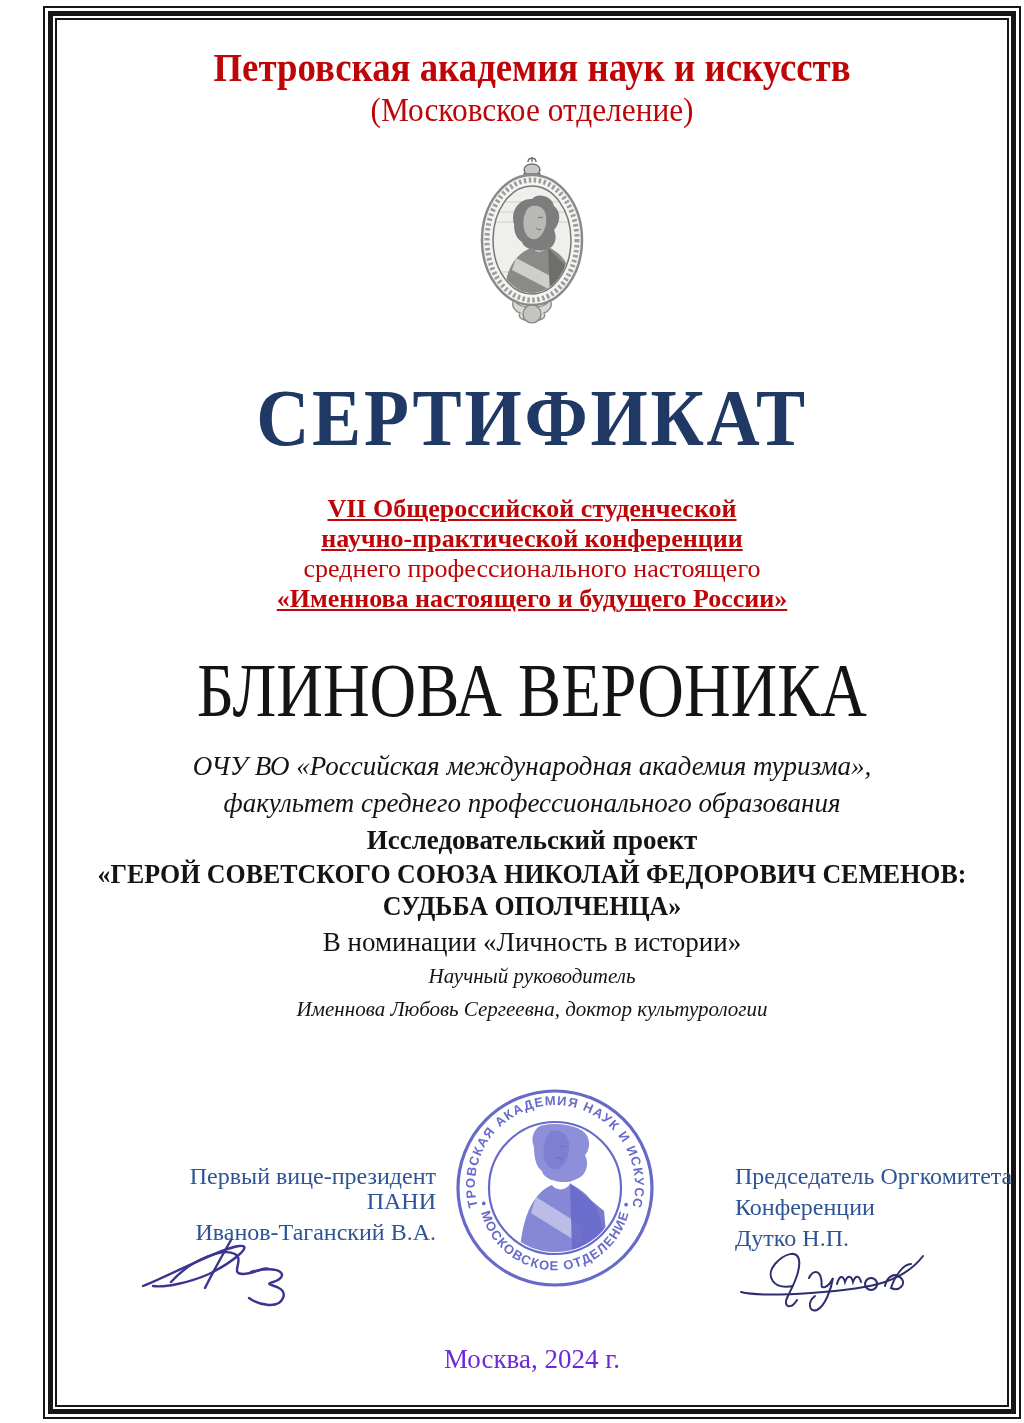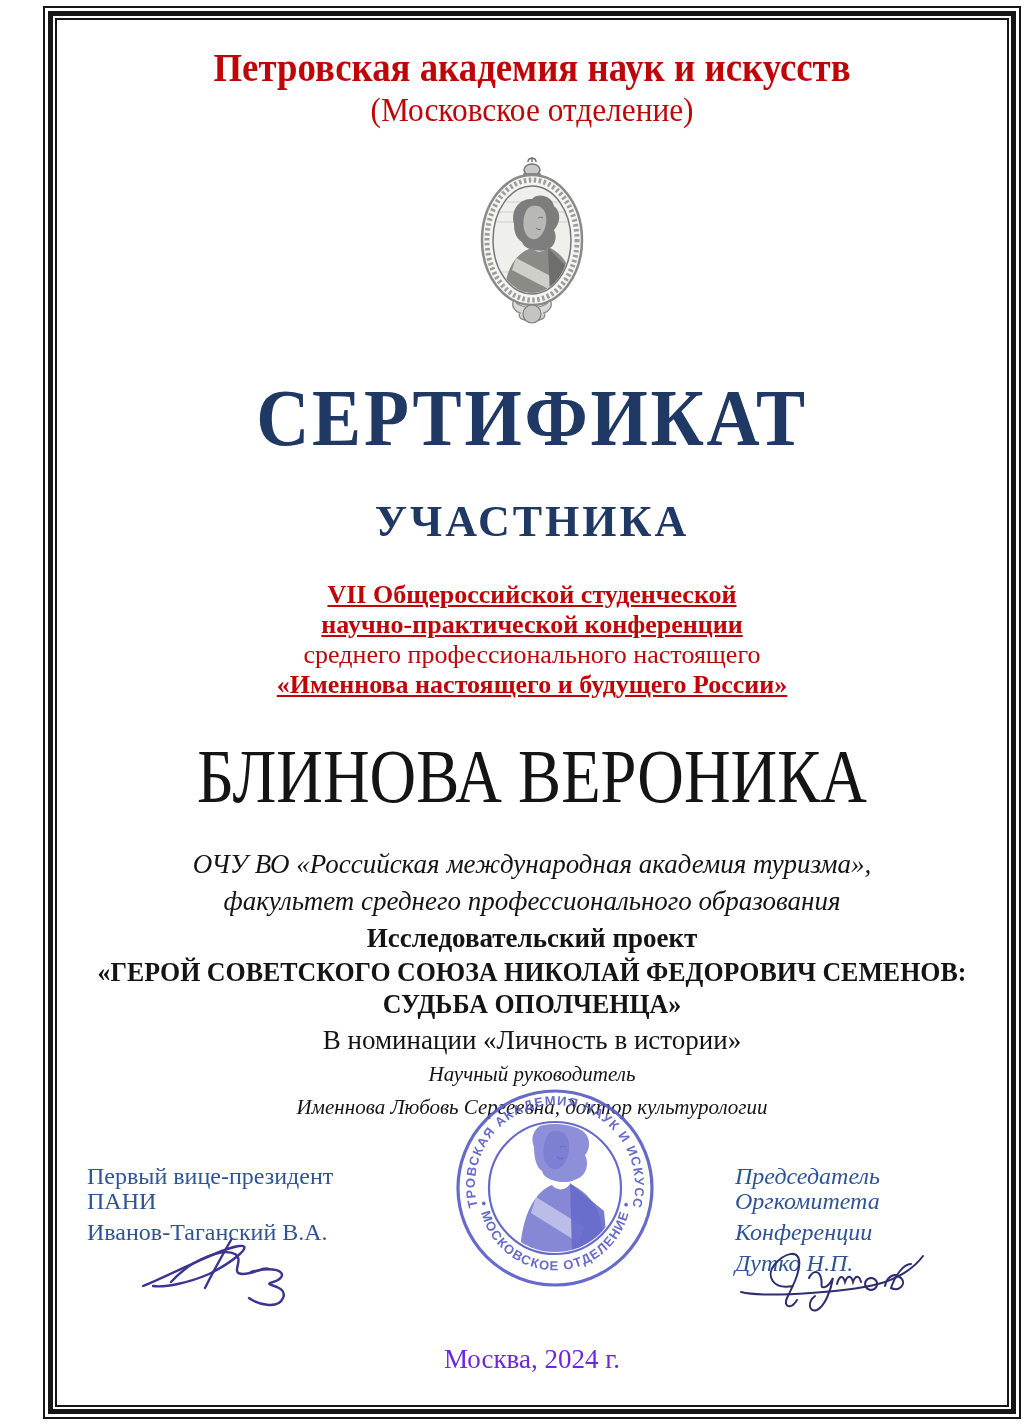--- a/index.html
+++ b/index.html
@@ -20,30 +20,30 @@
   .medallion-wrap{margin-top:26px; height:176px;}
 
   .cert-title{margin-top:48px; font-size:80px; font-weight:bold; color:#1F3864; letter-spacing:3px; line-height:1; transform:scaleX(0.92); white-space:nowrap;}
   .cert-subtitle{margin-top:42px; font-size:44px; font-weight:bold; color:#1F3864; letter-spacing:3px; line-height:1; white-space:nowrap;}
 
   .conf{margin-top:36px; color:#BE0609; font-size:26px; line-height:30px;}
   .conf .b{font-weight:bold;text-decoration:underline;}
 
   .recipient{margin-top:38px; font-size:76px; color:#141414; line-height:1; transform:scaleX(0.85); white-space:nowrap;}
 
-  .detail{margin-top:32px; color:#141414;}
+  .detail{margin-top:20px; color:#141414;}
   .detail .it{font-style:italic; font-size:27px; line-height:37px; white-space:nowrap;}
   .detail .bold-label{font-weight:bold; font-size:27px; line-height:36px; white-space:nowrap;}
   .detail .proj{font-weight:bold; font-size:27px; line-height:32px; transform:scaleX(0.96); white-space:nowrap;}
   .detail .nomination{font-size:27px; line-height:36px; margin-top:2px; white-space:nowrap;text-align:center;}
   .detail .sup{font-style:italic; font-size:21px; line-height:33px; white-space:nowrap;}
 
   .sig-block{position:absolute; color:#2F5496; font-size:24px; line-height:25px;}
-  .sig-left{left:44px; top:1152px; width:320px; text-align:left;}
-  .sig-right{left:692px; top:1152px; width:280px; text-align:left;font-style:italic;}
+  .sig-left{left:73px; top:1152px; width:320px; text-align:right;}
+  .sig-right{left:692px; top:1152px; width:280px; text-align:left;}
   .sig-block div{margin-bottom:0;}
   .sig-left div, .sig-right div{padding-top:6px;}
 
   .stamp-wrap{position:absolute; left:409px; top:1079px; width:206px; height:206px;}
   .sig-ink-left{position:absolute; left:92px; top:1218px; width:180px; height:95px;}
   .sig-ink-right{position:absolute; left:692px; top:1228px; width:200px; height:85px;}
 
   .footer-line{position:absolute; left:0; top:1338px; width:978px; text-align:center; color:#6d28d9; font-size:27px;}
 </style>
 </head>
@@ -102,21 +102,20 @@
         </g>
 
         <g>
           <path d="M40,146 C46,156 70,156 76,146 C80,152 74,158 70,159 C76,170 40,170 46,159 C42,158 36,152 40,146 Z" fill="#d8d8d4" stroke="#8a8a8a" stroke-width="1.3"></path>
           <circle cx="58" cy="160" r="9" fill="#c4c4c0" stroke="#7b7b7b" stroke-width="1.2"></circle>
         </g>
       </svg>
     </div>
 
     <div class="cert-title">СЕРТИФИКАТ</div>
-    <div class="cert-subtitle">УЧАСТНИКА</div>
 
     <div class="conf">
       <div class="b">VII Общероссийской студенческой</div>
       <div class="b">научно-практической конференции</div>
       <div>среднего профессионального настоящего</div>
       <div class="b">«Именнова настоящего и будущего России»</div>
     </div>
 
     <div class="recipient">БЛИНОВА ВЕРОНИКА</div>
 

